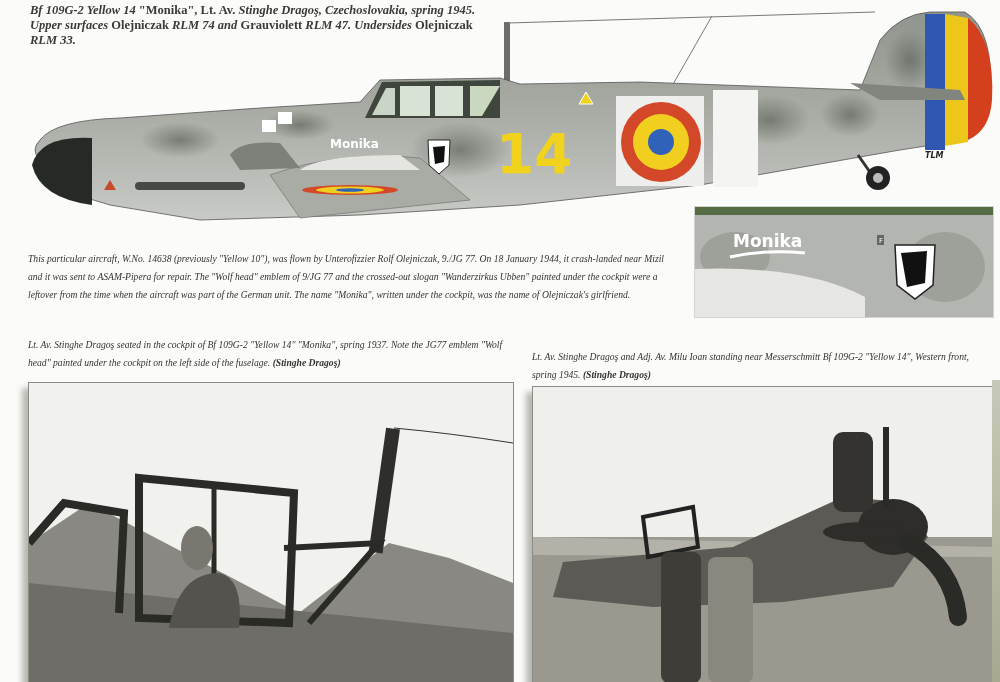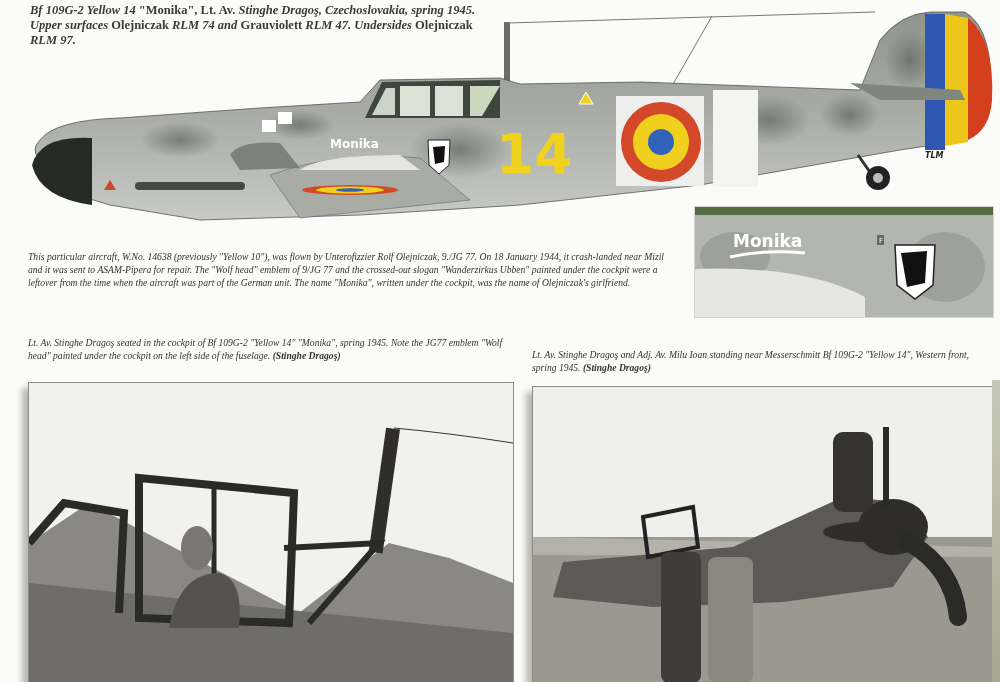--- a/index.html
+++ b/index.html
@@ -1,30 +1,30 @@
 <!DOCTYPE html>
 <html><head>
 <meta charset="utf-8">
 <style>
   html,body{margin:0;padding:0;}
   body{width:1000px;height:682px;background:#fbfbf9;position:relative;overflow:hidden;font-family:"Liberation Serif","DejaVu Serif",serif;color:#2a2a28;}
   .title{position:absolute;left:30px;top:3px;width:460px;font-size:12.5px;line-height:15px;font-weight:bold;font-style:italic;color:#3a3a36;}
   .title .up{font-style:normal;}
   .profile{position:absolute;left:25px;top:10px;width:975px;height:230px;}
-  .caption{position:absolute;font-style:italic;font-size:9.6px;line-height:13px;color:#33332f;}
+  .caption{position:absolute;font-style:italic;font-size:9.6px;line-height:18px;color:#33332f;}
   .caption b{font-weight:bold;}
   .detail{position:absolute;left:694px;top:206px;width:298px;height:110px;background:#b9bbb6;border:1px solid #d5d5d0;overflow:hidden;}
   .photo{position:absolute;background:#e9e8e4;border:1px solid #8c8b86;box-shadow:-6px 6px 6px rgba(60,60,50,0.35);overflow:hidden;}
   .pagebar{position:absolute;right:0;top:380px;width:8px;height:302px;background:linear-gradient(#c7c9b8,#a7a890);}
 </style>
 </head>
 <body>
 
 <div class="title">
-  <span>Bf 109G-2 Yellow 14 </span><span class="up">"Monika", Lt. Av. </span><span>Stinghe Dragoş, Czechoslovakia, spring 1945. Upper surfaces </span><span class="up">Olejniczak </span><span>RLM 74 and </span><span class="up">Grauviolett </span><span>RLM 47. Undersides </span><span class="up">Olejniczak </span><span>RLM 97.</span>
+  <span>Bf 109G-2 Yellow 14 </span><span class="up">"Monika", Lt. Av. </span><span>Stinghe Dragoş, Czechoslovakia, spring 1945. Upper surfaces </span><span class="up">Olejniczak </span><span>RLM 74 and </span><span class="up">Grauviolett </span><span>RLM 47. Undersides </span><span class="up">Olejniczak </span><span>RLM 33.</span>
 </div>
 
 <svg class="profile" viewBox="25 10 975 230" xmlns="http://www.w3.org/2000/svg">
   <defs>
     <linearGradient id="fus" x1="0" y1="0" x2="0" y2="1">
       <stop offset="0" stop-color="#8f948c"></stop>
       <stop offset="0.5" stop-color="#a9ada6"></stop>
       <stop offset="1" stop-color="#c8cac5"></stop>
     </linearGradient>
     <radialGradient id="mottle" cx="0.5" cy="0.5" r="0.5">
@@ -107,21 +107,21 @@
     <text x="38" y="40" font-family="'DejaVu Sans',sans-serif" font-size="17" font-weight="bold" fill="#fff">Monika</text>
     <path d="M35,50 Q70,42 110,46" stroke="#fff" stroke-width="3" fill="none"></path>
     <path d="M200,38 L240,38 L238,78 L220,92 L202,78 Z" fill="#fff" stroke="#222" stroke-width="1.5"></path>
     <path d="M206,46 L232,44 L230,76 L212,80 Z" fill="#111"></path>
   </svg>
 </div>
 
 <div class="caption" style="left:28px;top:250px;width:642px;">This particular aircraft, W.No. 14638 (previously "Yellow 10"), was flown by Unterofizzier Rolf Olejniczak, 9./JG 77. On 18 January 1944, it crash-landed near Mizil and it was sent to ASAM-Pipera for repair. The "Wolf head" emblem of 9/JG 77 and the crossed-out slogan "Wanderzirkus Ubben" painted under the cockpit were a leftover from the time when the aircraft was part of the German unit. The name "Monika", written under the cockpit, was the name of Olejniczak's girlfriend.</div>
 
 <div class="caption" style="left:28px;top:336px;width:480px;">
-  <span>Lt. Av. Stinghe Dragoş seated in the cockpit of Bf 109G-2 "Yellow 14" "Monika", spring 1945. Note the JG77 emblem "Wolf head" painted under the cockpit on the left side of the fuselage. </span><b>(Stinghe Dragoş)</b>
+  <span>Lt. Av. Stinghe Dragoş seated in the cockpit of Bf 109G-2 "Yellow 14" "Monika", spring 1937. Note the JG77 emblem "Wolf head" painted under the cockpit on the left side of the fuselage. </span><b>(Stinghe Dragoş)</b>
 </div>
 <div class="caption" style="left:532px;top:348px;width:455px;">
   <span>Lt. Av. Stinghe Dragoş and Adj. Av. Milu Ioan standing near Messerschmitt Bf 109G-2 "Yellow 14", Western front, spring 1945. </span><b>(Stinghe Dragoş)</b>
 </div>
 
 <div class="photo" style="left:28px;top:382px;width:484px;height:300px;">
   <svg width="484" height="300" viewBox="0 0 484 300">
     <rect width="484" height="300" fill="#f1f1ee"></rect>
     <path d="M0,160 L60,120 L270,230 L360,160 L420,175 L484,200 L484,300 L0,300 Z" fill="#8a8882"></path>
     <path d="M0,200 L484,250 L484,300 L0,300 Z" fill="#6f6d67"></path>

